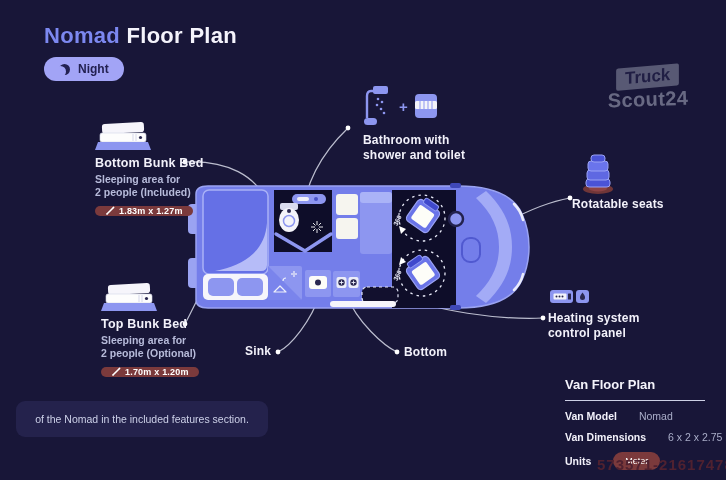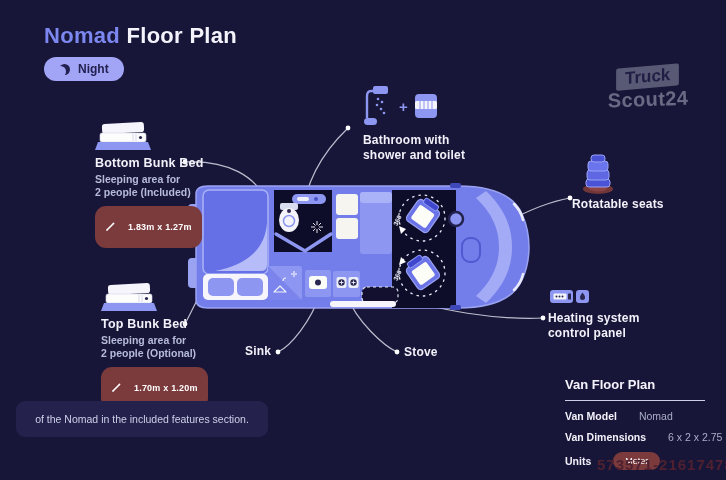--- a/index.html
+++ b/index.html
@@ -18,22 +18,22 @@
 
   
   .ts-logo{left:592px;top:66px;width:112px;text-align:center;line-height:1;}
   .ts-truck{display:inline-block;background:rgba(158,162,182,.48);color:#201e44;font-weight:700;font-size:17px;
             padding:2px 9px 3px;transform:rotate(-5deg) skewX(-5deg);border-radius:2px;}
   .ts-scout{color:rgba(158,162,182,.60);font-weight:700;font-size:20px;margin-top:1px;transform:rotate(-2deg);letter-spacing:.4px;}
 
   
   .ann-title{font-size:12.5px;font-weight:700;color:#f2f1fa;letter-spacing:.2px;}
   .ann-desc{font-size:10.5px;font-weight:700;color:#b7bbda;line-height:13px;margin-top:3px;}
-  .dim-badge{display:inline-flex;align-items:center;gap:13px;background:#7b3a3c;border-radius:11px;
-             padding:16px 10px;margin-top:7px;}
+  .dim-badge{display:inline-flex;align-items:center;gap:4px;background:#7b3a3c;border-radius:11px;
+             padding:0 10px;margin-top:7px;}
   .dim-badge .bt{font-size:9px;font-weight:700;color:#fff;letter-spacing:.2px;}
   .label-bold{font-size:12px;font-weight:700;color:#f2f1fa;line-height:15px;letter-spacing:.2px;}
 
   .bunk-block{width:130px;}
   .sink-label{left:245px;top:344px;}
   .stove-label{left:404px;top:345px;}
 
   .bath-block{left:363px;top:83px;}
   .bath-icons{display:flex;align-items:center;gap:6px;height:46px;}
   .plus{color:#8d96f0;font-size:15px;font-weight:700;}
@@ -289,21 +289,21 @@
       <rect x="26" y="2" width="13" height="13" rx="3" fill="#8d96f0"></rect>
       <path d="M32.5,4.5 C30.5,7 30,8 30,9.5 a2.5,2.5 0 0 0 5,0 C35,8 34.5,7 32.5,4.5 Z" fill="#2a2850"></path>
     </svg>
     <div class="label-bold" style="margin-top:6px;">
       <div>Heating system</div>
       <div>control panel</div>
     </div>
   </div>
 
   <div class="abs label-bold sink-label">Sink</div>
-  <div class="abs label-bold stove-label">Stove</div>
+  <div class="abs label-bold stove-label">Bottom</div>
 
   <div class="abs info-panel">
     <div class="info-title">Van Floor Plan</div>
     <div class="info-row">
       <span class="info-label">Van Model</span>
       <span class="info-value">Nomad</span>
     </div>
     <div class="info-row">
       <span class="info-label">Van Dimensions</span>
       <span class="info-value">6 x 2 x 2.75 m</span>

